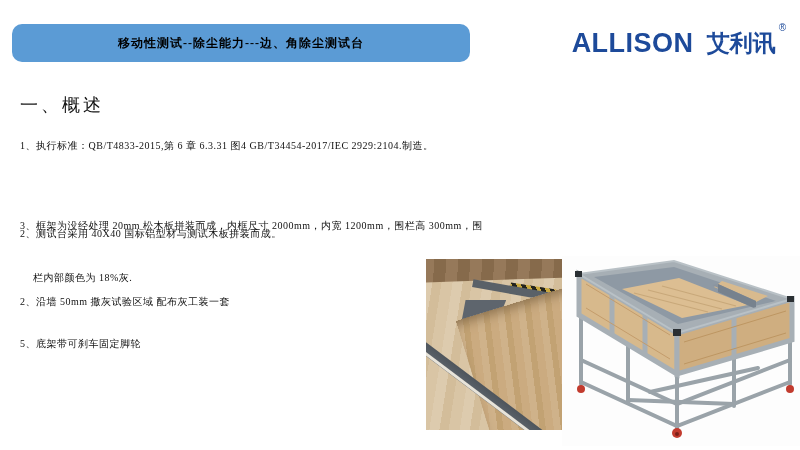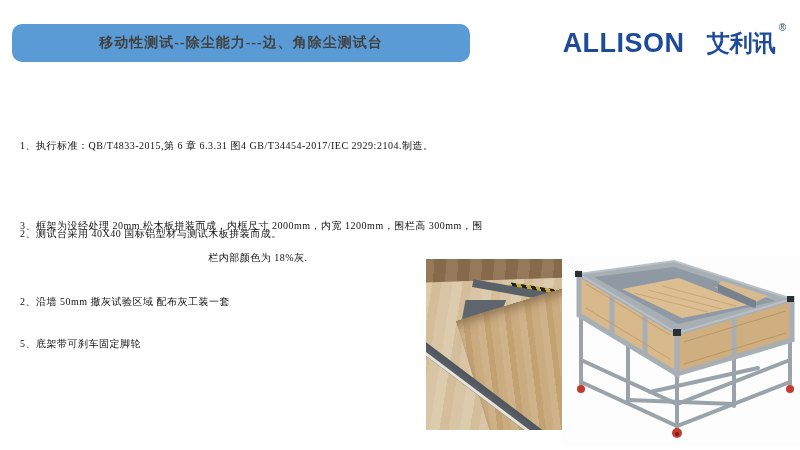--- a/index.html
+++ b/index.html
@@ -9,45 +9,45 @@
   }
   .slide{position:absolute;inset:0;background:#fff;}
 
   
   .banner{
     position:absolute;left:12px;top:24px;width:458px;height:38px;
     background:#5b9bd5;border-radius:10px;
     display:flex;align-items:center;justify-content:center;
   }
   .banner-title{
-    color:#404040;font-weight:bold;font-size:14px;letter-spacing:1px;white-space:nowrap;
+    color:#000000;font-weight:bold;font-size:12px;letter-spacing:1px;white-space:nowrap;
   }
 
   
   .logo{
     position:absolute;right:14px;top:28px;height:30px;
     display:flex;align-items:center;color:#1d4a9a;
     font-family:"Liberation Sans","DejaVu Sans",sans-serif;
   }
   .logo-latin{font-size:27px;font-weight:800;letter-spacing:0.5px;line-height:1;}
-  .logo-cjk{font-size:23px;font-weight:700;margin-left:22px;line-height:1;}
+  .logo-cjk{font-size:23px;font-weight:700;margin-left:13px;line-height:1;}
   .logo-reg{font-size:10px;font-weight:400;align-self:flex-start;margin:-6px 0 0 3px;}
 
   
   .heading{
     position:absolute;left:20px;top:93px;font-size:18px;letter-spacing:3px;white-space:nowrap;
   }
   .item{
     position:absolute;left:20px;font-size:10px;line-height:20px;
     letter-spacing:0.5px;white-space:nowrap;margin:0;
   }
-  .item .line2{display:block;padding-left:13px;margin-top:12px;}
+  .item .line2{display:block;padding-left:13px;margin-top:32px;}
   .item-1{top:136px;}
   .item-2{top:176px;margin-top:48px;}
-  .item-3{top:216px;text-align:center;}
+  .item-3{top:216px;}
   .item-4{top:292px;}
   .item-5{top:334px;text-align:right;}
   .item-6{top:373px;}
   .item-7{top:411px;}
 
   
   .photo-left{
     position:absolute;left:426px;top:259px;width:136px;height:171px;
     overflow:hidden;background:#dccab0;
   }
@@ -104,20 +104,21 @@
   <div class="banner">
     <span class="banner-title">移动性测试--除尘能力---边、角除尘测试台</span>
   </div>
 
   <div class="logo">
     <span class="logo-latin">ALLISON</span>
     <span class="logo-cjk">艾利讯</span>
     <span class="logo-reg">®</span>
   </div>
 
+  <div class="heading">一、概述</div>
 
   <p class="item item-1">1、执行标准：QB/T4833-2015,第 6 章 6.3.31 图4 GB/T34454-2017/IEC 2929:2104.制造。</p>
   <p class="item item-2">2、测试台采用 40X40 国标铝型材与测试木板拼装而成。</p>
   <p class="item item-3"><span>3、框架为没经处理 20mm 松木板拼装而成，内框尺寸 2000mm，内宽 1200mm，围栏高 300mm，围</span><span class="line2">栏内部颜色为 18%灰.</span></p>
   <p class="item item-4">2、沿墙 50mm 撒灰试验区域 配布灰工装一套</p>
   <p class="item item-5">5、底架带可刹车固定脚轮</p>
 
   <div class="photo-left">
     <div class="pl-floor"></div>
     <div class="pl-wall"></div>

